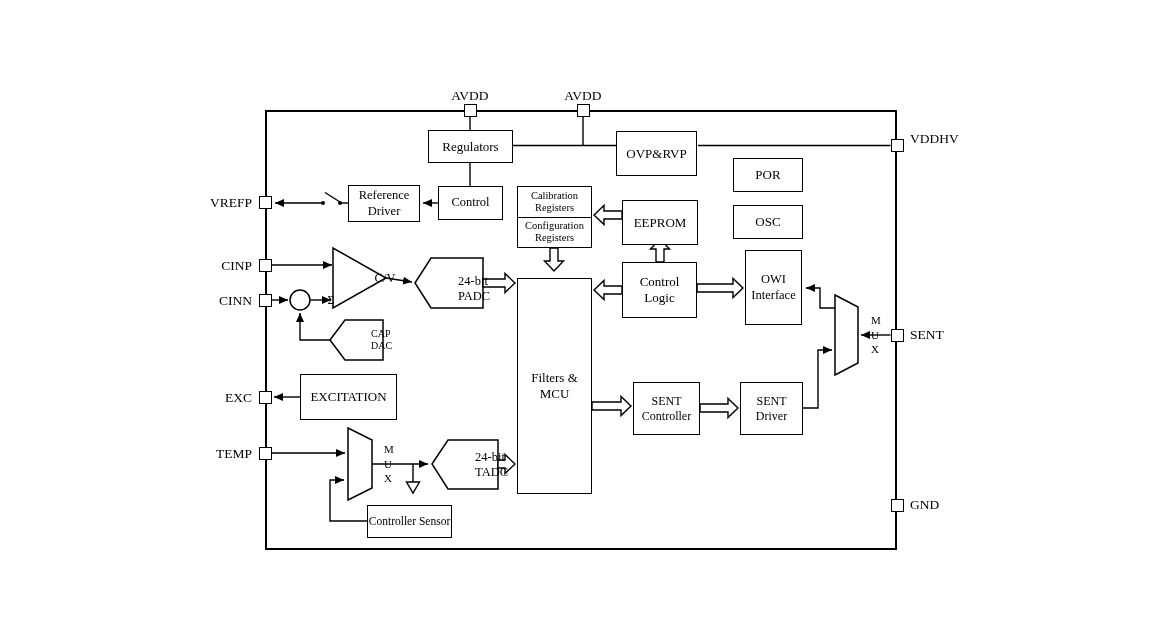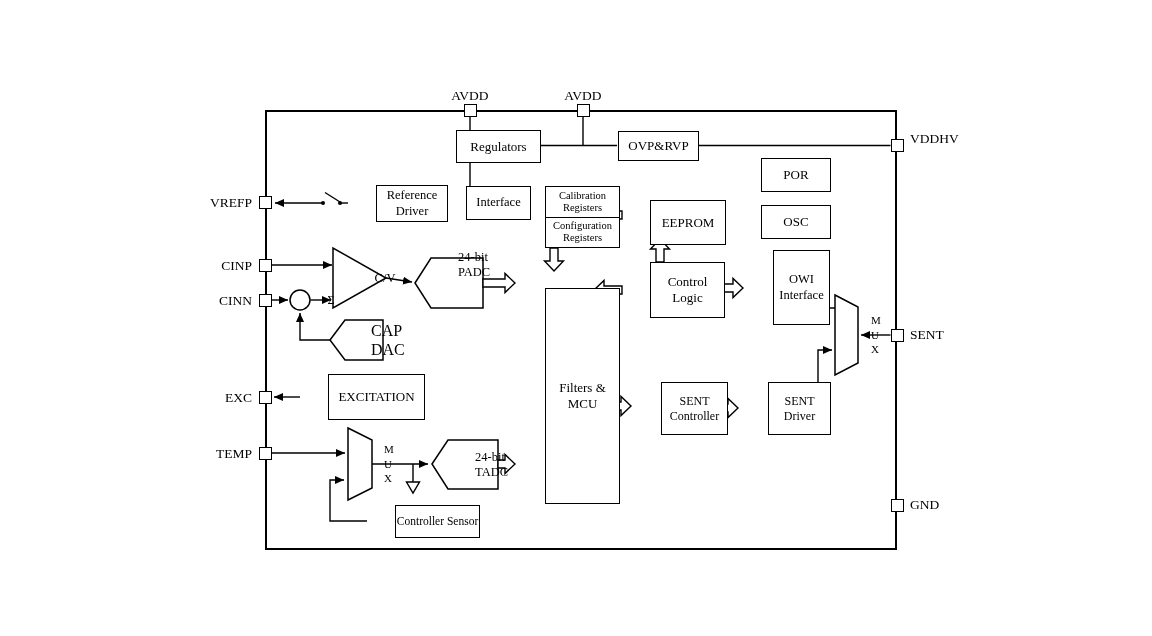--- a/index.html
+++ b/index.html
@@ -3,21 +3,21 @@
 <meta charset="utf-8">
 <style>
   html,body{margin:0;padding:0;background:#ffffff;}
   #stage{position:relative;width:1152px;height:636px;background:#ffffff;
          font-family:"Liberation Serif", serif;color:#000;overflow:hidden;}
   .chip-outline{position:absolute;left:265px;top:110px;width:632px;height:440px;
                 border:2px solid #000;box-sizing:border-box;z-index:1;}
   #wires{position:absolute;left:0;top:0;z-index:2;}
   .block{position:absolute;border:1.6px solid #000;background:#fff;display:flex;
          align-items:center;justify-content:center;text-align:center;
-         font-size:13px;line-height:1.22;box-sizing:border-box;z-index:3;margin-left:28px;}
+         font-size:13px;line-height:1.22;box-sizing:border-box;z-index:3;}
   .reg-stack{flex-direction:column;padding:0;}
   .reg-cell{flex:1;display:flex;align-items:center;justify-content:center;
             text-align:center;font-size:10.5px;line-height:1.15;width:100%;
             box-sizing:border-box;padding:1px 2px;}
   .shape-label{position:absolute;display:flex;align-items:center;justify-content:center;
                text-align:left;font-size:12.5px;line-height:1.2;z-index:4;padding-left:31px;}
   .mux-label{word-break:break-all;font-size:11px;line-height:1.35;}
   .pin{position:absolute;width:13px;height:13px;border:1.6px solid #000;background:#fff;
        box-sizing:border-box;z-index:5;}
   .pin-label{position:absolute;font-size:13.5px;z-index:5;white-space:nowrap;}
@@ -83,44 +83,44 @@
     <path class="ba" d="M656,262 L656,249 L650.5,249 L660,239 L669.5,249 L664,249 L664,262 Z"></path>
     <path class="ba" d="M622,286 L604,286 L604,280.5 L594,290 L604,299.5 L604,294 L622,294 Z"></path>
     <path class="ba" d="M697,284 L733,284 L733,278.5 L743,288 L733,297.5 L733,292 L697,292 Z"></path>
     <path class="ba" d="M592,402 L621,402 L621,396.5 L631,406 L621,415.5 L621,410 L592,410 Z"></path>
     <path class="ba" d="M700,404 L728,404 L728,398.5 L738,408 L728,417.5 L728,412 L700,412 Z"></path>
     <path class="ba" d="M483,279 L505,279 L505,273.5 L515,283 L505,292.5 L505,287 L483,287 Z"></path>
     <path class="ba" d="M498,460 L505,460 L505,454.5 L515,464 L505,473.5 L505,468 L498,468 Z"></path>
   </svg>
 
   <div class="block" style="left:428px;top:130px;width:85px;height:33px">Regulators</div>
-  <div class="block" style="left:590px;top:131px;width:81px;height:30px">OVP&amp;RVP</div>
+  <div class="block" style="left:616px;top:131px;width:81px;height:45px">OVP&amp;RVP</div>
   <div class="block" style="left:733px;top:158px;width:70px;height:34px">POR</div>
   <div class="block" style="left:733px;top:205px;width:70px;height:34px">OSC</div>
   <div class="block" style="left:348px;top:185px;width:72px;height:37px;font-size:12.5px">Reference Driver</div>
-  <div class="block" style="left:438px;top:186px;width:65px;height:34px;font-size:12.5px">Interface</div>
+  <div class="block" style="left:438px;top:186px;width:65px;height:34px;font-size:12.5px">Control</div>
 
   <div class="block reg-stack" style="left:517px;top:186px;width:75px;height:62px">
     <div class="reg-cell" style="border-bottom:1.5px solid #000">Calibration Registers</div>
     <div class="reg-cell">Configuration Registers</div>
   </div>
 
   <div class="block" style="left:622px;top:200px;width:76px;height:45px">EEPROM</div>
-  <div class="block" style="left:517px;top:288px;width:75px;height:216px;padding:12px 8px">Filters &amp; MCU</div>
+  <div class="block" style="left:517px;top:278px;width:75px;height:216px;padding:12px 8px">Filters &amp; MCU</div>
   <div class="block" style="left:745px;top:250px;width:57px;height:75px;font-size:12.5px;padding:0 6px">OWI Interface</div>
   <div class="block" style="left:622px;top:262px;width:75px;height:56px;padding:0 12px">Control Logic</div>
   <div class="block" style="left:633px;top:382px;width:67px;height:53px;font-size:12px;padding:0 6px">SENT Controller</div>
   <div class="block" style="left:740px;top:382px;width:63px;height:53px;font-size:12px;padding:4px 6px">SENT Driver</div>
   <div class="block" style="left:300px;top:374px;width:97px;height:46px">EXCITATION</div>
   <div class="block" style="left:367px;top:505px;width:85px;height:33px;font-size:11.5px">Controller Sensor</div>
 
   <div class="shape-label" style="left:334px;top:269px;width:40px;height:18px">C/V</div>
-  <div class="shape-label" style="left:427px;top:248px;width:54px;height:34px">24-bit PADC</div>
+  <div class="shape-label" style="left:427px;top:272px;width:54px;height:34px">24-bit PADC</div>
   <div class="shape-label" style="left:444px;top:442px;width:52px;height:45px">24-bit TADC</div>
-  <div class="shape-label" style="left:340px;top:324px;width:42px;height:32px;font-size:16px">CAP DAC</div>
+  <div class="shape-label" style="left:340px;top:324px;width:42px;height:32px;font-size:10px">CAP DAC</div>
   <div class="shape-label mux-label" style="left:353px;top:440px;width:14px;height:48px">MUX</div>
   <div class="shape-label mux-label" style="left:840px;top:311px;width:14px;height:48px">MUX</div>
   <div class="shape-label" style="left:292px;top:292px;width:16px;height:16px;font-size:12px">Σ</div>
 
   <div class="pin" style="left:463.5px;top:103.5px"></div>
   <div class="pin" style="left:576.5px;top:103.5px"></div>
   <div class="pin" style="left:890.5px;top:138.5px"></div>
   <div class="pin" style="left:890.5px;top:328.5px"></div>
   <div class="pin" style="left:890.5px;top:498.5px"></div>
   <div class="pin" style="left:258.5px;top:195.5px"></div>

